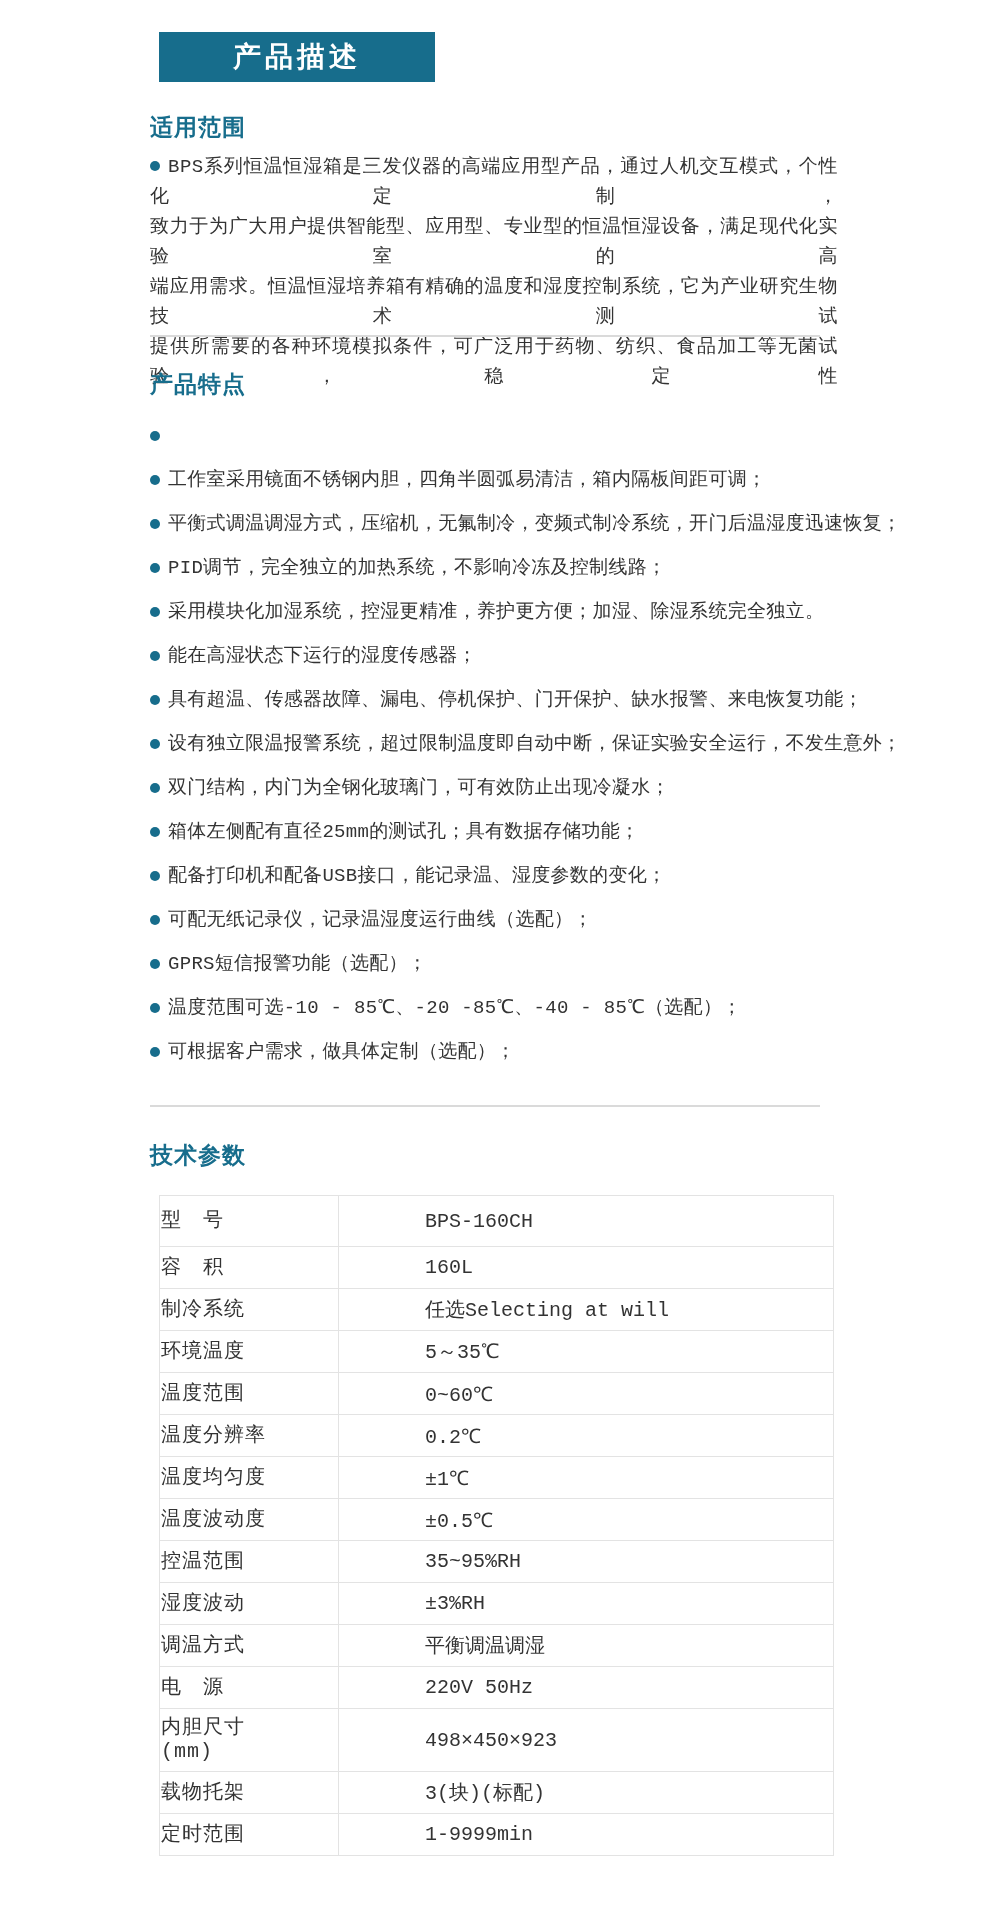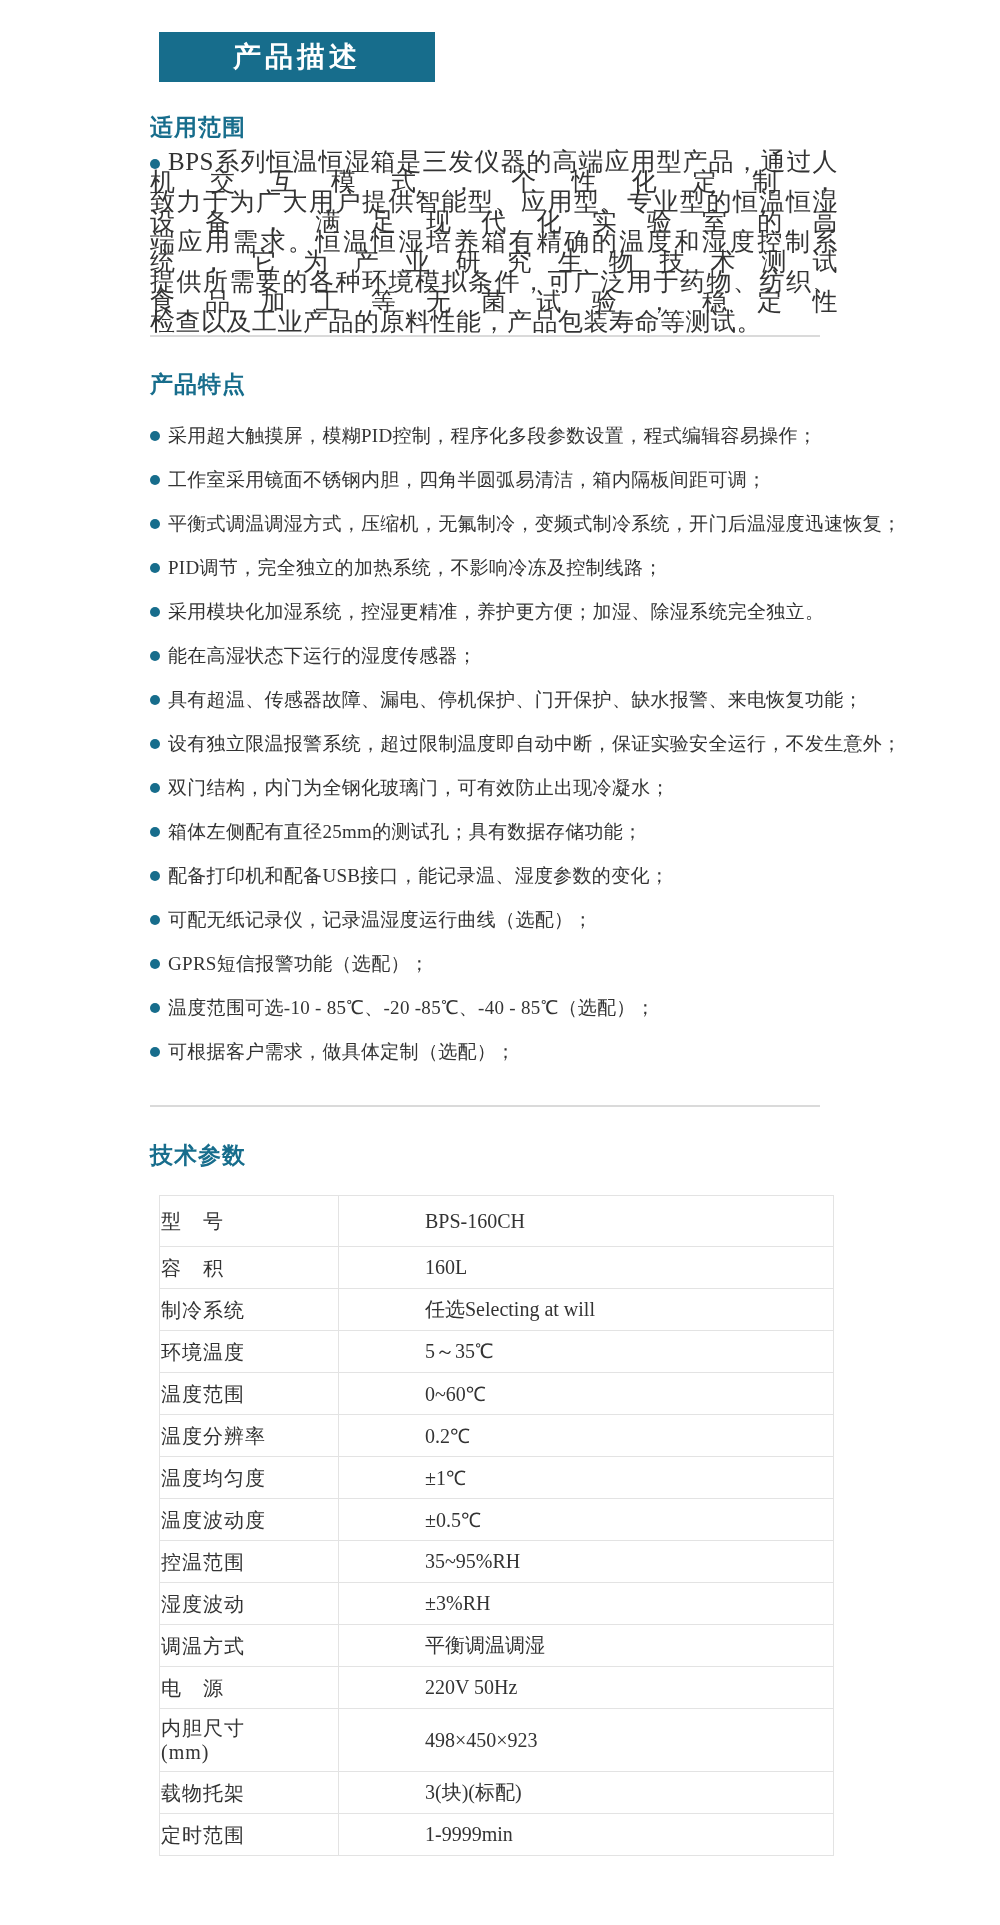--- a/index.html
+++ b/index.html
@@ -1,36 +1,36 @@
 <!DOCTYPE html>
 <html style="--accent: #176d8c; --banner-text: #ffffff; --text: #333333; --table-border: #e3e3e3; --divider: #dadada;"><head>
 <meta charset="utf-8">
 <style>
   html,body{margin:0;padding:0;background:#ffffff;}
   .page{
     position:relative;width:1000px;height:1925px;background:#ffffff;overflow:hidden;
-    font-family:Liberation Serif, serif;color:var(--text,#333333);
+    font-family:Liberation Mono, monospace;color:var(--text,#333333);
   }
   .banner{
     position:absolute;left:159px;top:32px;width:276px;height:50px;
     background:var(--accent,#176d8c);display:flex;align-items:center;justify-content:center;
   }
   .banner-title{
     color:var(--banner-text,#ffffff);font-size:28px;font-weight:bold;letter-spacing:4px;
   }
   .sec-heading{
     position:absolute;left:150px;margin:0;font-size:23px;font-weight:bold;
     color:var(--accent,#176d8c);letter-spacing:1px;white-space:nowrap;
   }
   .scope-heading{top:112px;}
   .features-heading{top:369px;}
   .specs-heading{top:1140px;}
   .scope-para{position:absolute;left:150px;top:152px;width:688px;}
   .para-line{
-    font-size:25px;line-height:20px;color:var(--text,#333333);
+    font-size:19px;line-height:30px;color:var(--text,#333333);
     text-align:justify;text-align-last:justify;letter-spacing:0.5px;
   }
   .para-line.last{text-align-last:left;}
   .dot{
     display:inline-block;width:10px;height:10px;border-radius:50%;
     background:var(--accent,#176d8c);
   }
   .dot.inline{margin-right:8px;vertical-align:1px;}
   .features{position:absolute;left:150px;top:426px;margin:0;padding:0;list-style:none;}
   .features li{position:relative;height:20px;margin:0 0 24px 0;white-space:nowrap;}
@@ -64,28 +64,27 @@
   <div class="banner">
     <span class="banner-title">产品描述</span>
   </div>
 
   <h2 class="sec-heading scope-heading">适用范围</h2>
   <div class="scope-para" id="scope-para">
       <div class="para-line"><span class="dot inline"></span><span>BPS系列恒温恒湿箱是三发仪器的高端应用型产品，通过人机交互模式，个性化定制，</span></div>
       <div class="para-line"><span>致力于为广大用户提供智能型、应用型、专业型的恒温恒湿设备，满足现代化实验室的高</span></div>
       <div class="para-line"><span>端应用需求。恒温恒湿培养箱有精确的温度和湿度控制系统，它为产业研究生物技术测试</span></div>
       <div class="para-line"><span>提供所需要的各种环境模拟条件，可广泛用于药物、纺织、食品加工等无菌试验，稳定性</span></div>
-      <div class="para-line last"><span>检查以及工业产品的原料性能，产品包装寿命等测试。</span></div>
     </div>
 
   <div class="divider divider-1"></div>
 
   <h2 class="sec-heading features-heading">产品特点</h2>
   <ul class="features" id="features-list">
-      <li><span class="dot"></span><span class="ftext">采用超大触摸屏，模糊PID控制，程序化多段参数设置，程式编辑容易操作；</span></li>
+      <li><span class="dot"></span></li>
       <li><span class="dot"></span><span class="ftext">工作室采用镜面不锈钢内胆，四角半圆弧易清洁，箱内隔板间距可调；</span></li>
       <li><span class="dot"></span><span class="ftext">平衡式调温调湿方式，压缩机，无氟制冷，变频式制冷系统，开门后温湿度迅速恢复；</span></li>
       <li><span class="dot"></span><span class="ftext">PID调节，完全独立的加热系统，不影响冷冻及控制线路；</span></li>
       <li><span class="dot"></span><span class="ftext">采用模块化加湿系统，控湿更精准，养护更方便；加湿、除湿系统完全独立。</span></li>
       <li><span class="dot"></span><span class="ftext">能在高湿状态下运行的湿度传感器；</span></li>
       <li><span class="dot"></span><span class="ftext">具有超温、传感器故障、漏电、停机保护、门开保护、缺水报警、来电恢复功能；</span></li>
       <li><span class="dot"></span><span class="ftext">设有独立限温报警系统，超过限制温度即自动中断，保证实验安全运行，不发生意外；</span></li>
       <li><span class="dot"></span><span class="ftext">双门结构，内门为全钢化玻璃门，可有效防止出现冷凝水；</span></li>
       <li><span class="dot"></span><span class="ftext">箱体左侧配有直径25mm的测试孔；具有数据存储功能；</span></li>
       <li><span class="dot"></span><span class="ftext">配备打印机和配备USB接口，能记录温、湿度参数的变化；</span></li>

